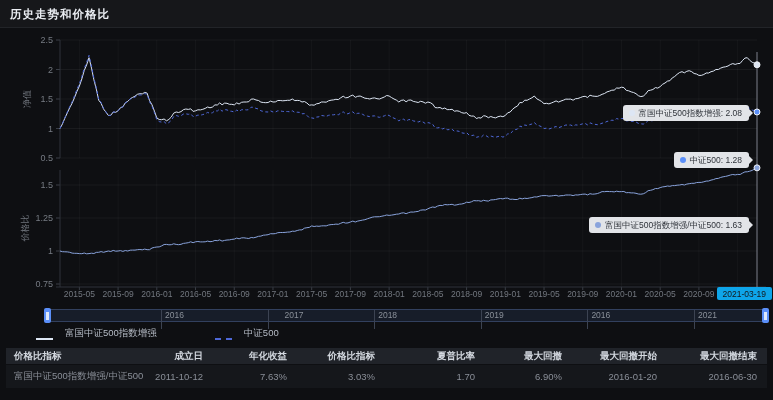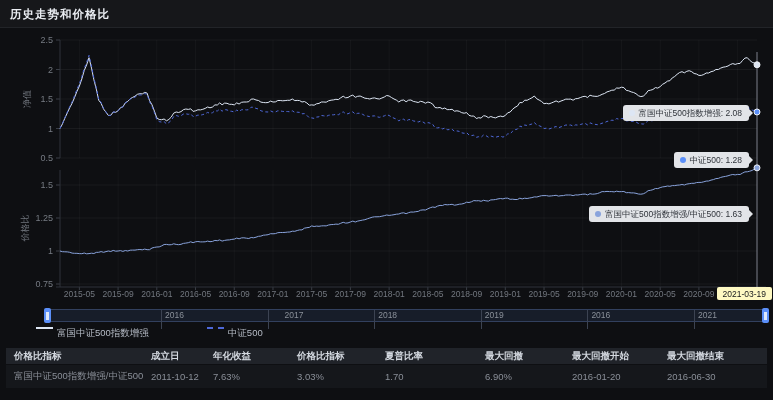--- a/index.html
+++ b/index.html
@@ -8,37 +8,37 @@
   #app{position:absolute;inset:0;background:#0e0f12;}
   #hdr{position:absolute;top:0;left:0;right:0;height:27px;background:#16171a;border-bottom:1px solid #222428;}
   #title{position:absolute;top:7px;left:10px;font-size:11.5px;font-weight:bold;color:#e9ecf1;letter-spacing:1px;}
   #chart-svg{position:absolute;top:0;left:0;z-index:1;}
   .tip{position:absolute;right:24px;display:flex;align-items:center;gap:4px;background:#e2e4e8;
        border-radius:3px;padding:2px 7px 2px 6px;font-size:8.5px;color:#2f333a;height:12px;line-height:12px;
        z-index:5;white-space:nowrap;margin-top:48px;}
   .tip .dot{width:6px;height:6px;border-radius:50%;background:#5b8ff9;flex:0 0 auto;}
   .tip .arrow{position:absolute;right:-4px;top:50%;margin-top:-4px;width:0;height:0;
        border-left:4px solid #e2e4e8;border-top:4px solid transparent;border-bottom:4px solid transparent;}
-  #axis-date{position:absolute;right:1px;top:287px;background:#fef9c3;color:#15171b;font-size:8.5px;
+  #axis-date{position:absolute;right:1px;top:287px;background:#0ea5e9;color:#15171b;font-size:8.5px;
        padding:1.5px 6px;border-radius:2px;z-index:6;}
   #zoom-track{position:absolute;left:48px;top:309px;width:718px;height:13px;box-sizing:border-box;
        background:rgba(76,104,160,0.16);border:1px solid #32405e;z-index:2;}
   #zoom-years{position:absolute;inset:0;}
   .zoom-year{position:absolute;top:0;height:19px;line-height:11px;font-size:8.5px;color:#8a9099;
        border-left:1px solid #3c4352;padding-left:3px;}
   .zoom-handle{position:absolute;top:308px;width:7px;height:15px;background:#5b8ff9;border-radius:2px;z-index:4;}
   .zoom-handle::after{content:'';position:absolute;left:2px;top:3.5px;width:2.5px;height:8px;background:#dfe9fb;}
   #legend{position:absolute;top:327px;left:36px;display:flex;gap:58px;font-size:9.5px;color:#b6bcc6;z-index:2;}
-  .lg-item{display:flex;align-items:flex-start;gap:4px;cursor:pointer;}
+  .lg-item{display:flex;align-items:flex-end;gap:12px;cursor:pointer;}
   .lg-swatch{display:inline-block;width:17px;height:0;border-top:2px solid #fff;}
   #table{position:absolute;left:6px;top:348px;width:761px;z-index:2;font-size:9.5px;}
   .t-head,.t-row{display:grid;grid-template-columns:145px 62px 84px 88px 100px 87px 95px 100px;align-items:center;}
   .t-head{background:#202329;height:16px;color:#d4d9e0;font-weight:bold;}
   .t-row{background:#15171b;height:23px;color:#8a8f98;margin-top:1px;}
-  .t-cell{text-align:left;padding-right:10px;white-space:nowrap;}
+  .t-cell{text-align:right;padding-right:10px;white-space:nowrap;}
   .t-cell.first{text-align:left;padding-left:8px;padding-right:0;}
 </style>
 </head>
 <body>
 
 <div id="app">
   <div id="hdr"></div>
   <div id="title">历史走势和价格比</div>
 
   <svg id="chart-svg" width="773" height="305">
@@ -158,21 +158,21 @@
   <div class="tip" id="tip-0" style="top: 56.78px;">
     <span class="dot" style="background: rgb(221, 230, 244);"></span>
     <span class="tip-text">富国中证500指数增强: 2.08</span>
     <i class="arrow"></i>
   </div>
   <div class="tip" id="tip-1" style="top: 103.98px;">
     <span class="dot" style="background: rgb(91, 143, 249);"></span>
     <span class="tip-text">中证500: 1.28</span>
     <i class="arrow"></i>
   </div>
-  <div class="tip" id="tip-2" style="top: 158px; text-align: right;">
+  <div class="tip" id="tip-2" style="top: 169px; text-align: right;">
     <span class="dot" style="background: rgb(137, 163, 220);"></span>
     <span class="tip-text">富国中证500指数增强/中证500: 1.63</span>
     <i class="arrow"></i>
   </div>
 
   <div id="axis-date">2021-03-19</div>
 
   <div id="zoom-track">
     <div id="zoom-years">
         <span class="zoom-year" style="left: 112px;">2016</span>

